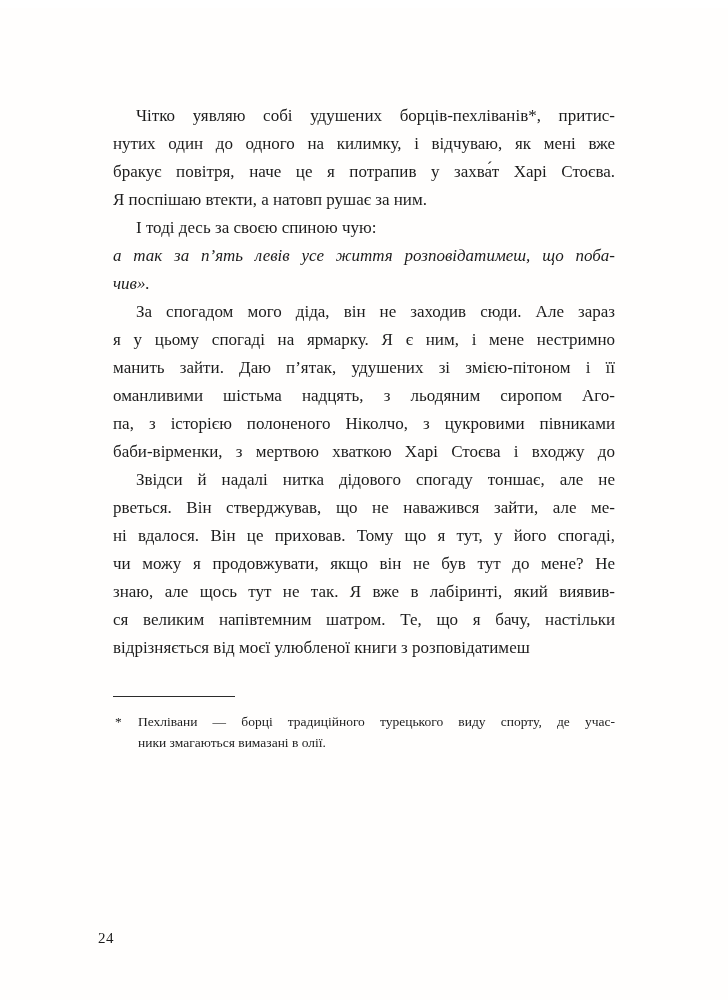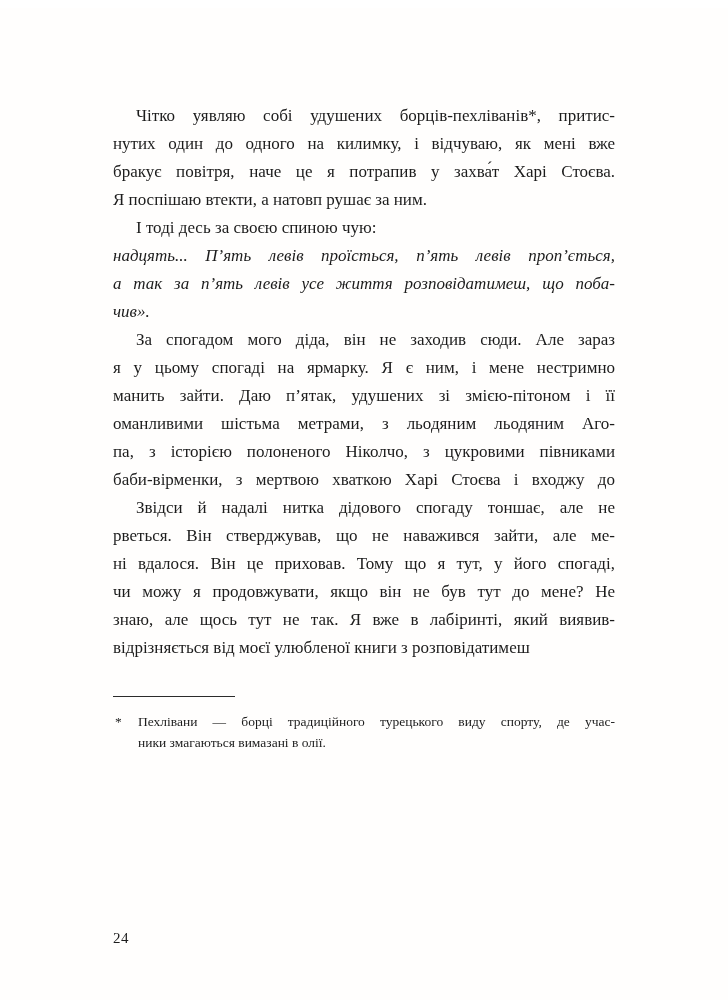--- a/index.html
+++ b/index.html
@@ -34,21 +34,21 @@
   .fn-text {
     position: relative;
     padding-left: 25px;
     font-size: 13.5px;
     line-height: 21px;
     color: #1c1c1c;
   }
   .fn-marker { position: absolute; left: 2px; top: 0; }
   .page-number {
     position: absolute;
-    left: 113px;
+    left: 98px;
     top: 916px;
     font-size: 15px;
     letter-spacing: 0.5px;
   }
 </style>
 </head>
 <body>
 
 <main class="page">
 
@@ -56,38 +56,38 @@
       <p class="para">
         <span class="line j first">Чітко уявляю собі удушених борців-пехліванів*, притис-</span>
         <span class="line j">нутих один до одного на килимку, і відчуваю, як мені вже</span>
         <span class="line j">бракує повітря, наче це я потрапив у захва́т Харі Стоєва.</span>
         <span class="line">Я поспішаю втекти, а натовп рушає за ним.</span>
       </p>
       <p class="para">
         <span class="line first">І тоді десь за своєю спиною чую:</span>
       </p>
       <p class="para italic">
-        <span class="line j">надцять... П’ять левів проїсться, п’ять левів проп’ється,</span>
         <span class="line j">а так за п’ять левів усе життя розповідатимеш, що поба-</span>
         <span class="line">чив».</span>
       </p>
       <p class="para">
         <span class="line j first">За спогадом мого діда, він не заходив сюди. Але зараз</span>
         <span class="line j">я у цьому спогаді на ярмарку. Я є ним, і мене нестримно</span>
         <span class="line j">манить зайти. Даю п’ятак, удушених зі змією-пітоном і її</span>
-        <span class="line j">оманливими шістьма метрами, з льодяним льодяним Аго-</span>
+        <span class="line j">оманливими шістьма надцять, з льодяним сиропом Аго-</span>
         <span class="line j">па, з історією полоненого Ніколчо, з цукровими півниками</span>
         <span class="line j">баби-вірменки, з мертвою хваткою Харі Стоєва і входжу до</span>
       </p>
       <p class="para">
         <span class="line j first">Звідси й надалі нитка дідового спогаду тоншає, але не</span>
         <span class="line j">рветься. Він стверджував, що не наважився зайти, але ме-</span>
         <span class="line j">ні вдалося. Він це приховав. Тому що я тут, у його спогаді,</span>
         <span class="line j">чи можу я продовжувати, якщо він не був тут до мене? Не</span>
         <span class="line j">знаю, але щось тут не так. Я вже в лабіринті, який виявив-</span>
+        <span class="line j">ся великим напівтемним шатром. Те, що я бачу, настільки</span>
         <span class="line">відрізняється від моєї улюбленої книги з розповідатимеш</span>
       </p>
     </section>
 
   <div class="footnote-block">
     <div class="fn-rule"></div>
     <div class="fn-text">
       <span class="fn-marker">*</span>
       <span class="line j">Пехлівани — борці традиційного турецького виду спорту, де учас-</span>
       <span class="line">ники змагаються вимазані в олії.</span>

